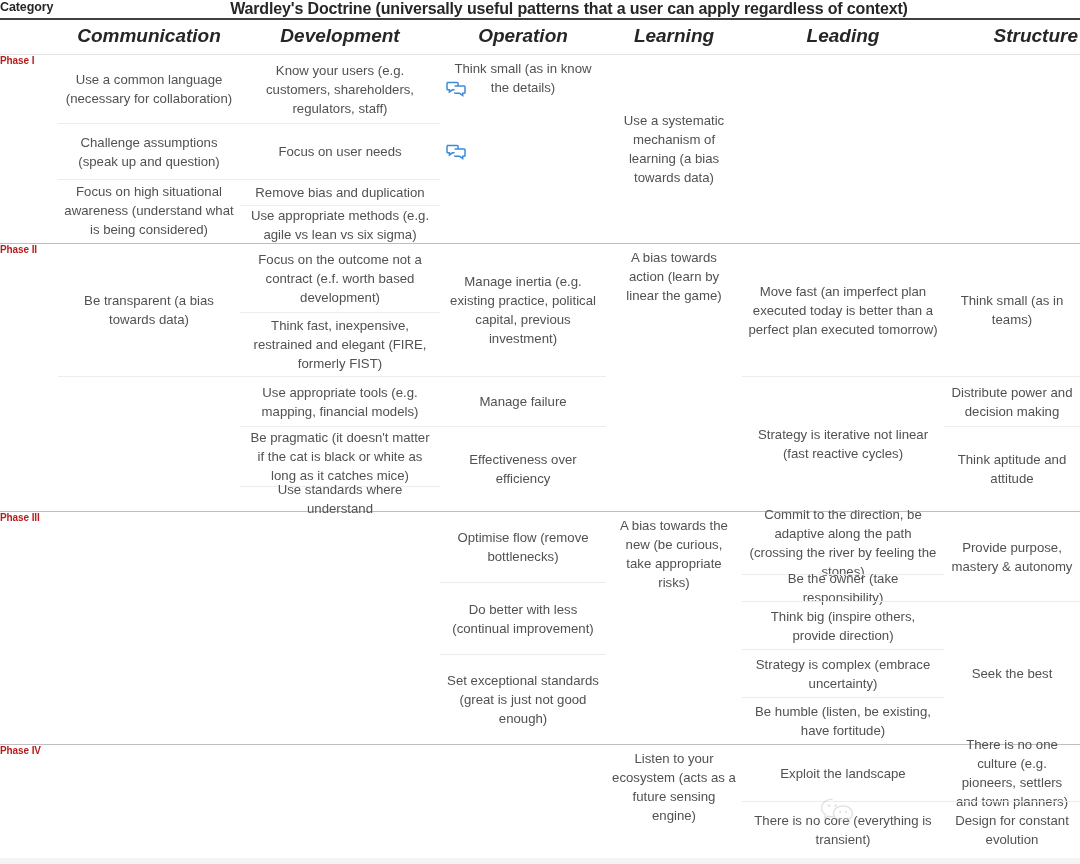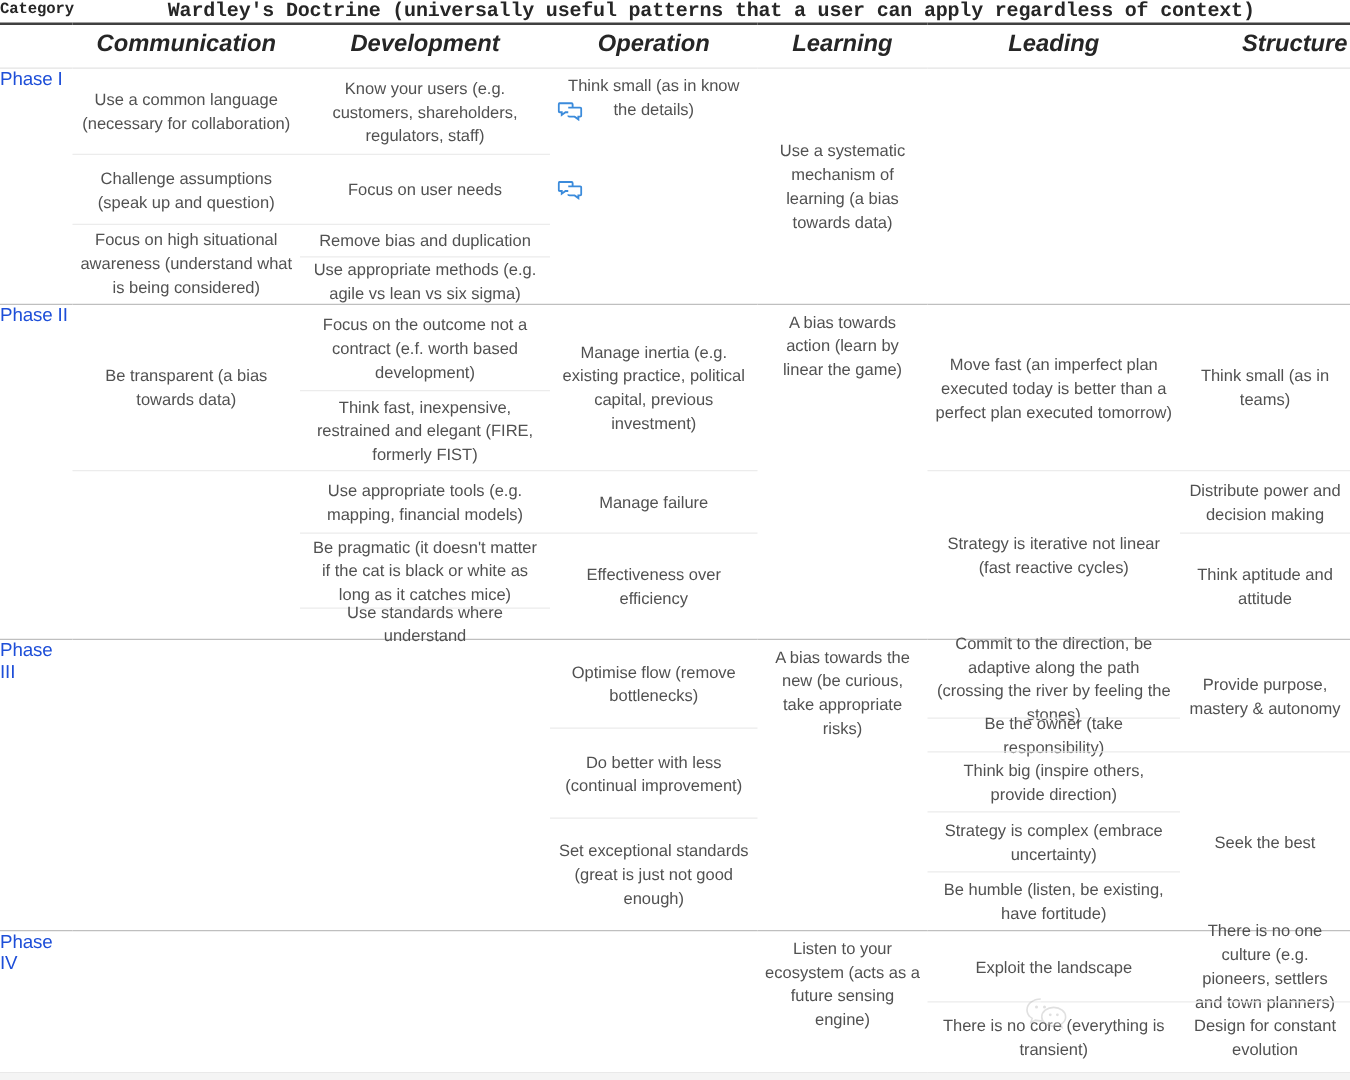--- a/index.html
+++ b/index.html
@@ -39,21 +39,20 @@
   .doctrine-title {
     font-size: 16px;
     font-weight: bold;
     color: #262626;
     text-align: center;
     padding: 7px 0 9px 0;
     letter-spacing: -0.15px;
   }
   .thick-rule {
     border-bottom: 2.5px solid #404040;
-    font-family: Liberation Mono, monospace;
   }
 
   
   .col-head-row td {
     padding: 5px 4px 7px 4px;
     font-size: 19px;
     font-weight: bold;
     font-style: italic;
     color: #262626;
     text-align: center;
@@ -71,23 +70,23 @@
   
   .phase-row > td {
     padding: 0;
     vertical-align: top;
     border-bottom: 1.5px solid #bfbfbf;
   }
   .phase-row.last > td {
     border-bottom: 1.5px solid #bfbfbf;
   }
   .phase-name {
-    font-size: 15px;
-    font-weight: normal;
-    color: #1d4ed8;
+    font-size: 10px;
+    font-weight: bold;
+    color: #b91c1c;
     padding: 9px 0 0 4px;
     vertical-align: top;
     letter-spacing: -0.1px;
   }
 
   
   .stack {
     display: flex;
     flex-direction: column;
     height: 100%;

